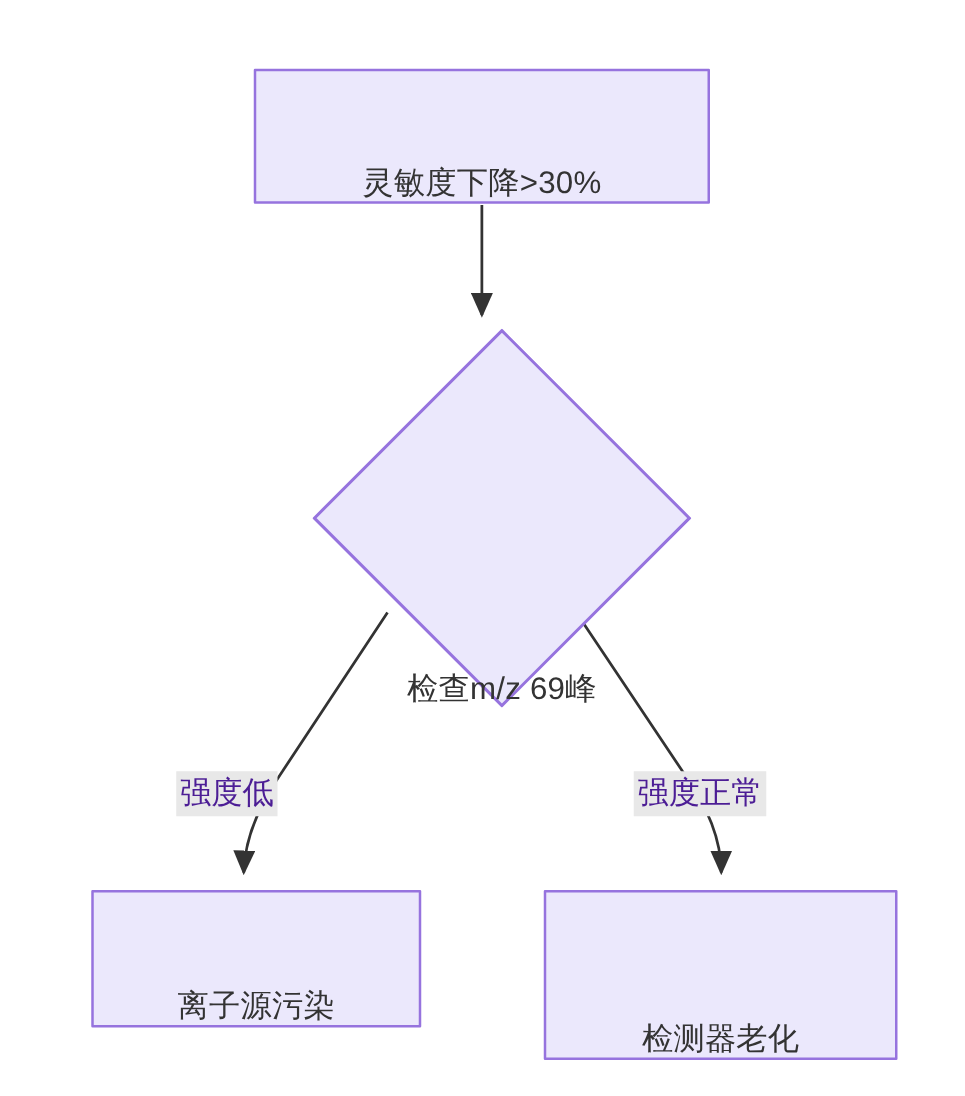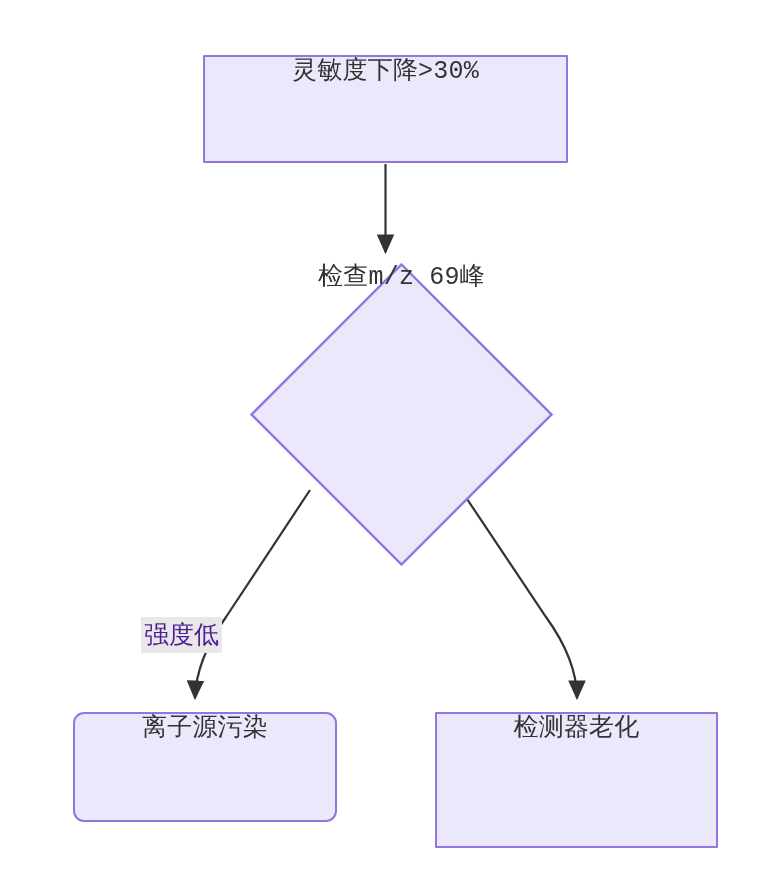--- a/index.html
+++ b/index.html
@@ -22,23 +22,22 @@
     position: absolute;
     left: 0;
     top: 0;
     width: 772px;
     height: 877px;
   }
   .node {
     position: absolute;
     box-sizing: border-box;
     display: flex;
-    align-items: flex-start;
+    align-items: flex-end;
     justify-content: center;
-    font-family: Liberation Mono, monospace;
   }
   .node-rect {
     background: #ebe8fc;
     border: 2px solid #9673de;
     border-radius: 1px;
   }
   .node-label {
     color: #333333;
     font-size: 25px;
     line-height: 1.2;
@@ -70,21 +69,20 @@
   #node-decision .node-label {
     position: relative;
     z-index: 2;
   }
   
   #node-outcome-contamination {
     left: 73px;
     top: 712px;
     width: 264px;
     height: 110px;
-    border-radius: 11px;
   }
   #node-outcome-detector {
     left: 435px;
     top: 712px;
     width: 283px;
     height: 136px;
   }
   .edge-label {
     position: absolute;
     background: #e8e8e8;
@@ -137,14 +135,15 @@
   <div class="node node-rect" id="node-outcome-contamination">
     <span class="node-label">离子源污染</span>
   </div>
 
   <div class="node node-rect" id="node-outcome-detector">
     <span class="node-label">检测器老化</span>
   </div>
 
   <div class="edge-label" id="edge-label-low">强度低</div>
 
+  <div class="edge-label" id="edge-label-normal">强度正常</div>
 
 </div>
 
 </body></html>

